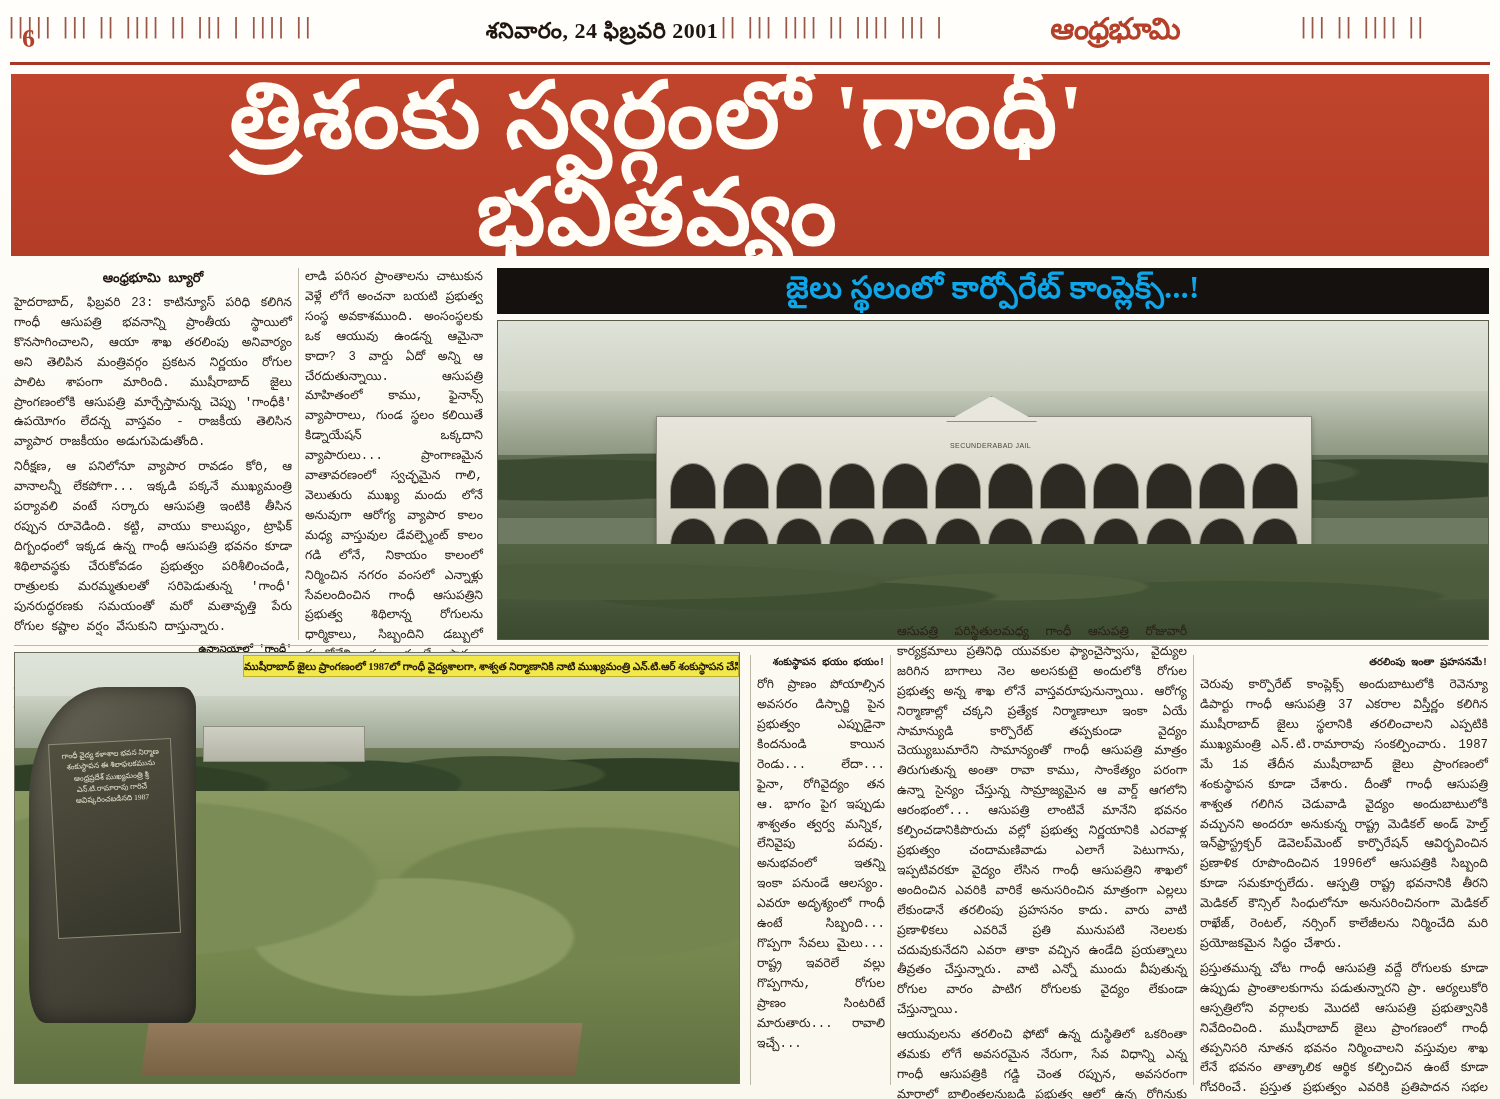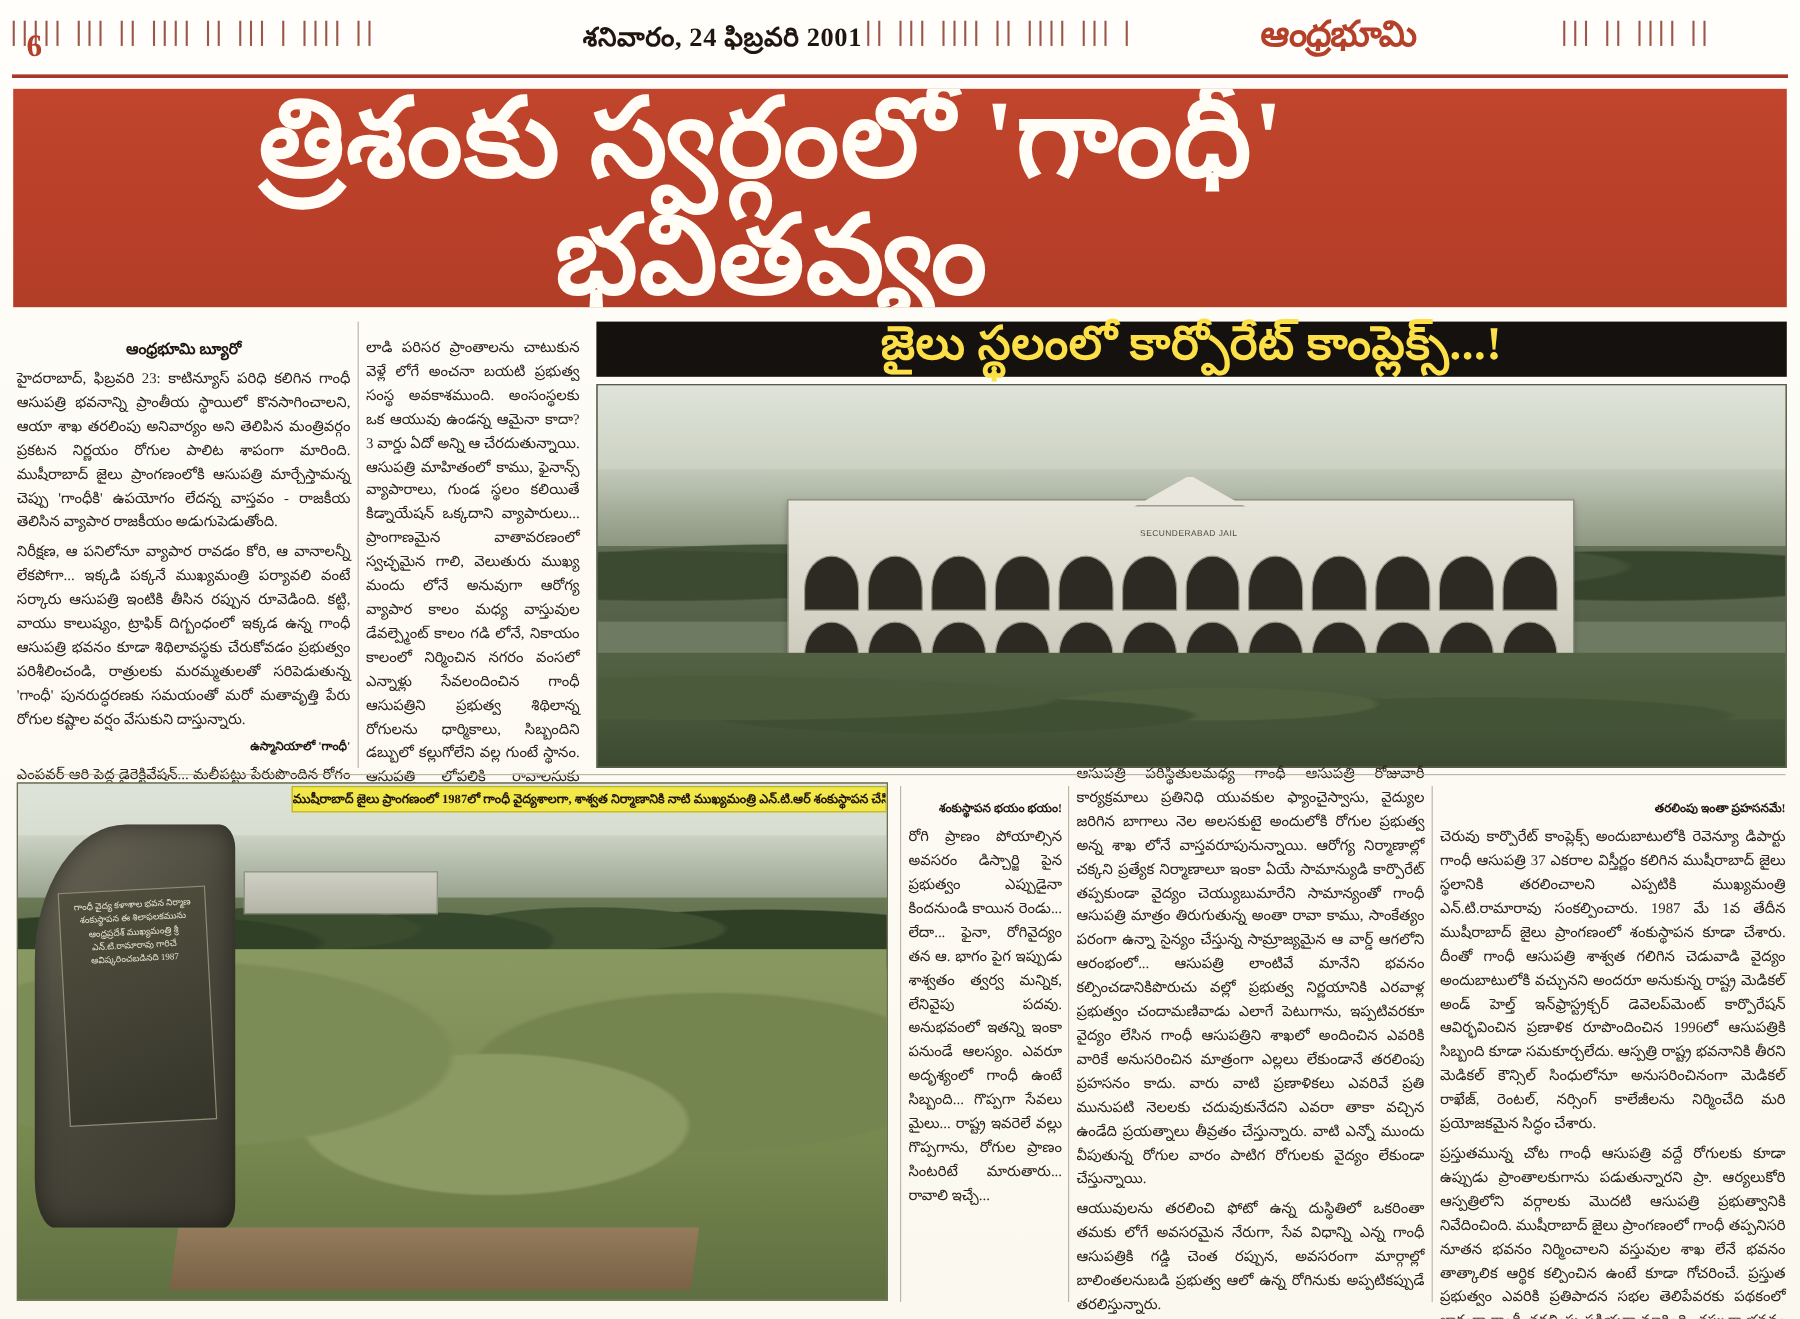--- a/index.html
+++ b/index.html
@@ -54,41 +54,40 @@
     background:#a8372a;
   }
 
   
   .banner{
     position:absolute;left:11px;top:74px;width:1478px;height:182px;
     background:linear-gradient(180deg,#c0452c 0%, #bb4029 50%, #b23d27 100%);
     overflow:hidden;
   }
   .banner-text{
-    position:absolute;left:0;top:0;width:1264px;height:182px;
+    position:absolute;left:14px;top:0;width:1264px;height:182px;
     display:flex;align-items:center;justify-content:center;
     color:#fffdf6;
     font-size:92px;line-height:1.05;
     font-family:"Liberation Serif", serif;
     font-weight:bold;
     text-align:center;
     padding:12px 18px;
     box-sizing:border-box;
     letter-spacing:1px;
   }
 
   
   .col{
     position:absolute;
-    font-family:Liberation Serif, serif;
+    font-family:Liberation Mono, monospace;
     color:#2a2018;
     font-size:12.3px;
     line-height:1.62;
     text-align:justify;
-    margin-top:12px;
   }
   .col p{margin:0 0 5px 0;}
   .kicker{
     font-weight:bold;color:#20160f;text-align:center;
     font-size:13px;margin:0 0 6px 0;
   }
   .subhead{
     font-weight:bold;color:#20160f;font-size:10px;
     margin:8px 0 5px 0;text-align:right;
   }
@@ -103,21 +102,21 @@
   
   .photo-block{
     position:absolute;left:497px;top:268px;width:992px;height:372px;
   }
   .photo-banner{
     position:absolute;left:0;top:0;width:992px;height:46px;
     background:#15110e;
     display:flex;align-items:center;justify-content:center;
   }
   .photo-banner span{
-    color:#fde047;font-size:39px;font-weight:bold;
+    color:#0ea5e9;font-size:31px;font-weight:bold;
     font-family:"Liberation Serif", serif;letter-spacing:.5px;
   }
 
   
   .photo-main{
     position:absolute;left:0;top:52px;width:992px;height:320px;
     overflow:hidden;background:#6e7a62;
     border:1px solid #5a5a4a;
     box-sizing:border-box;
   }

